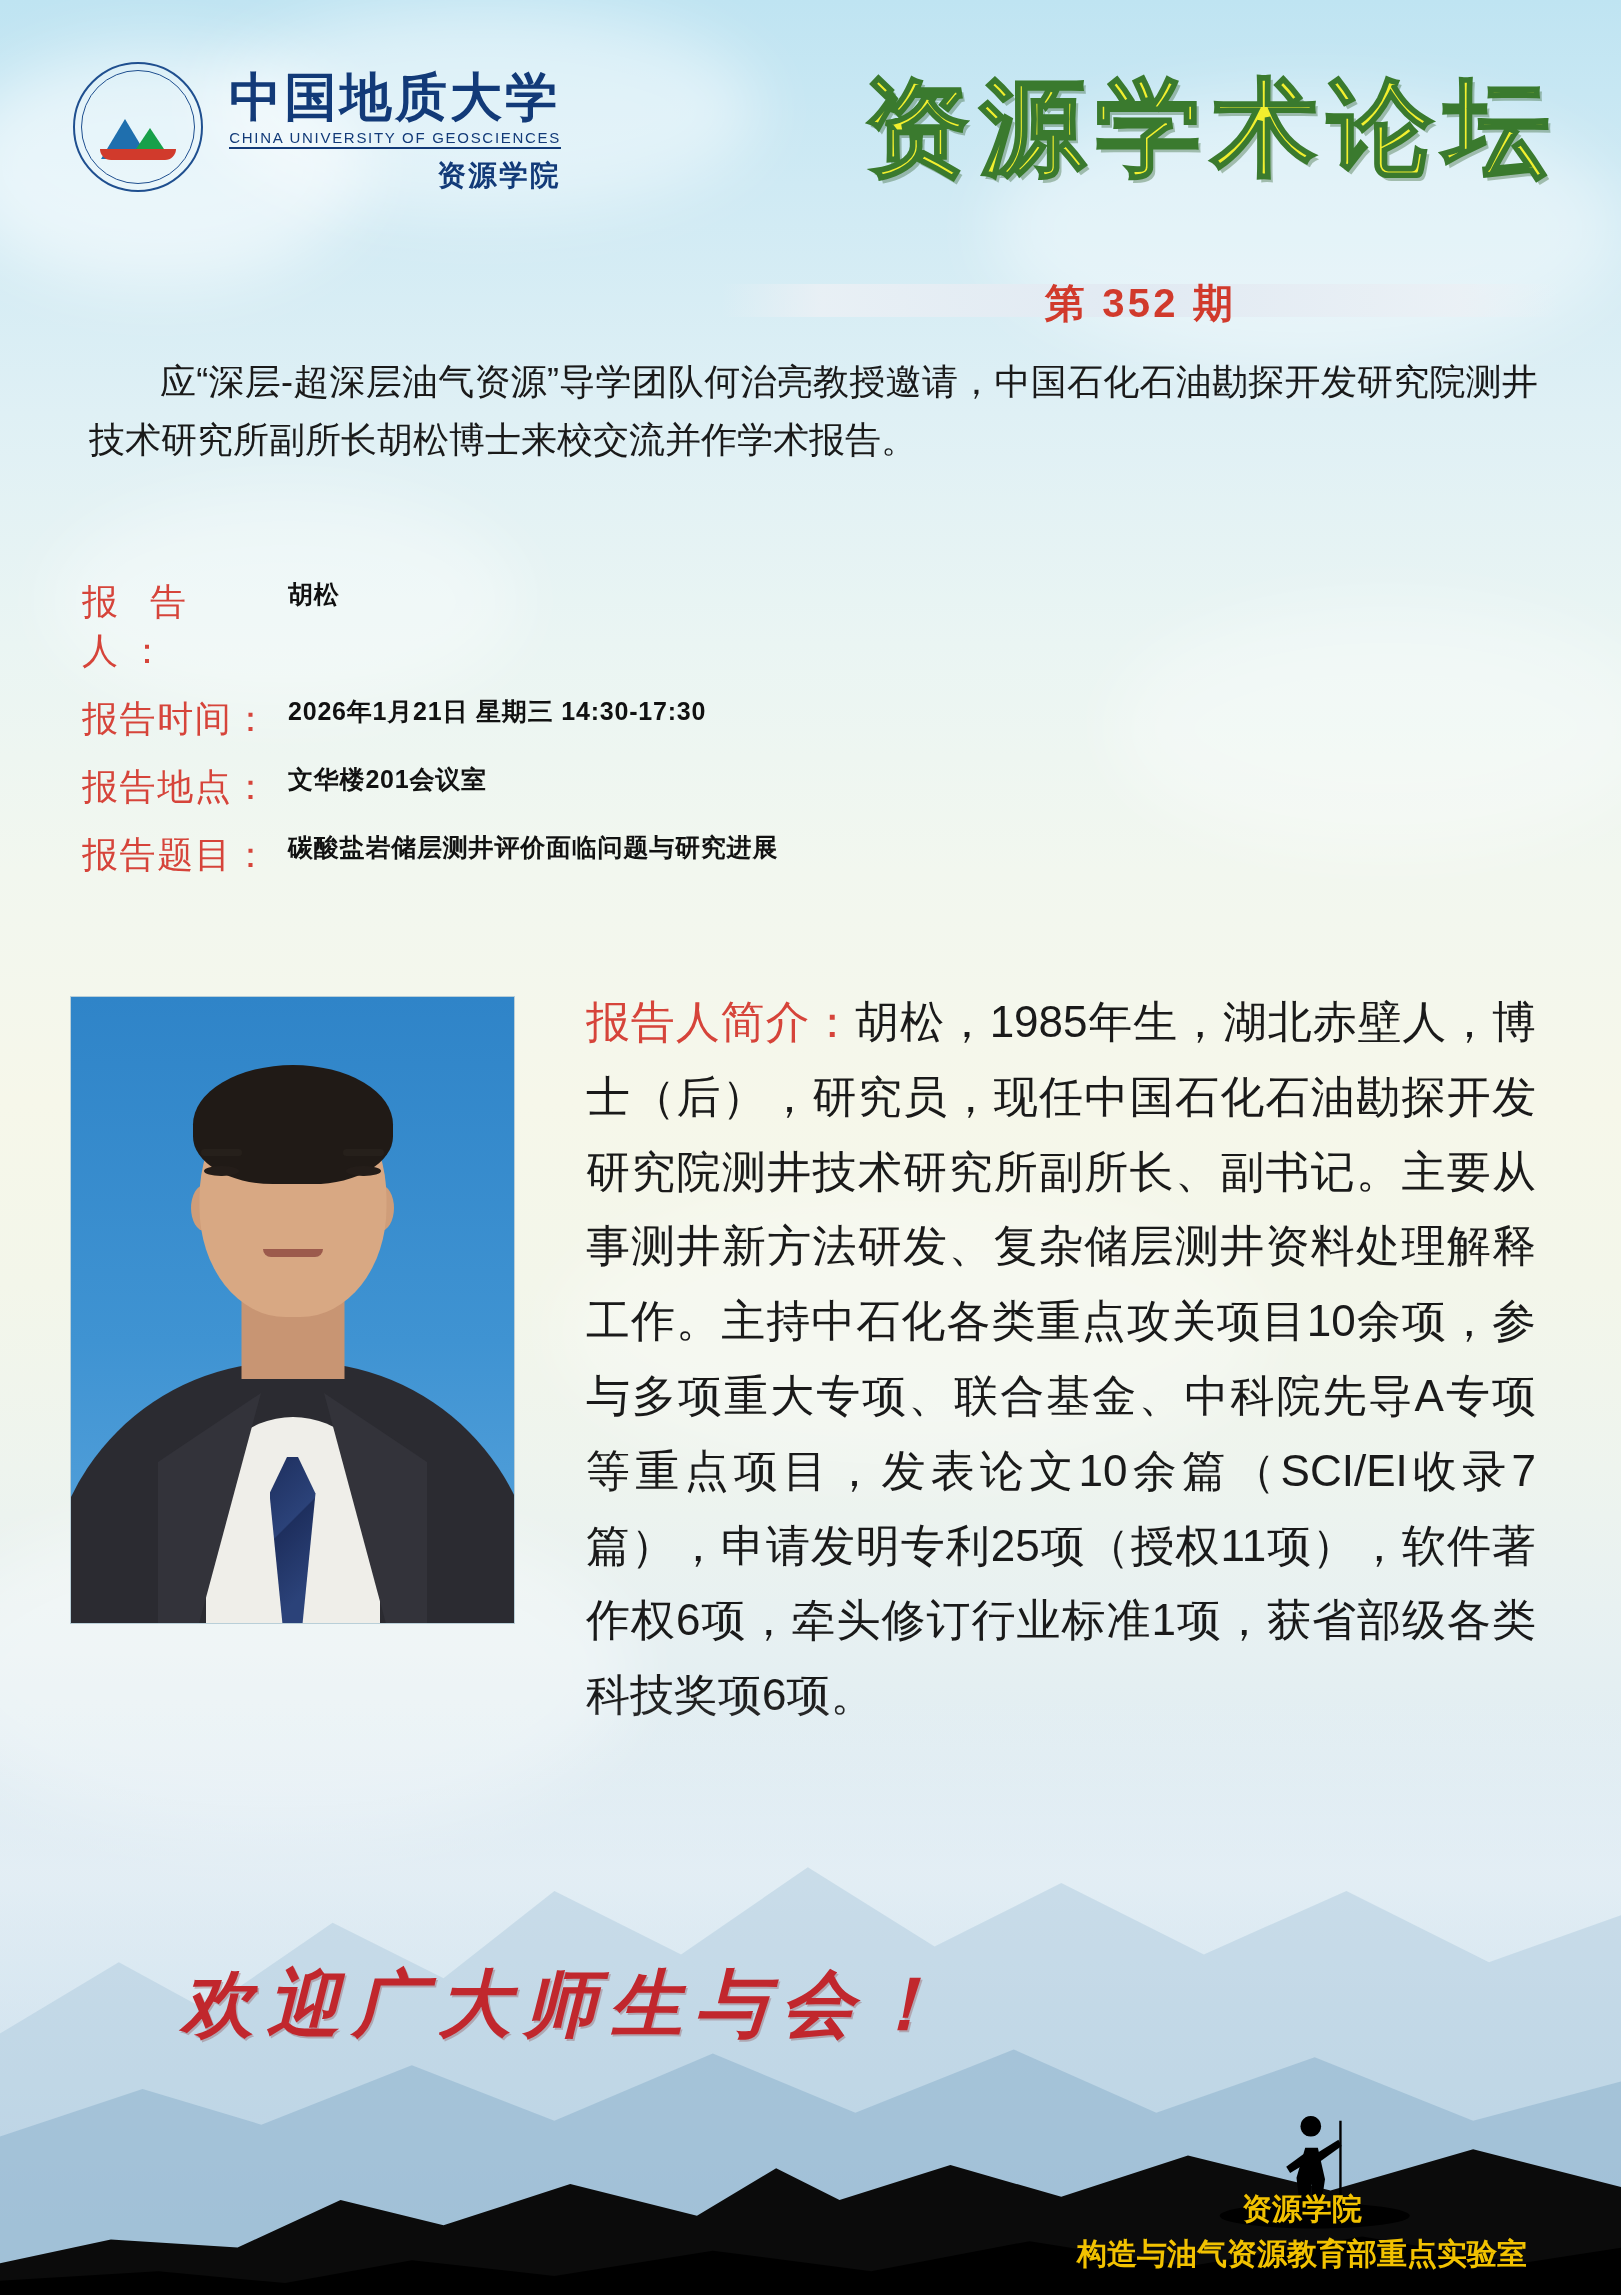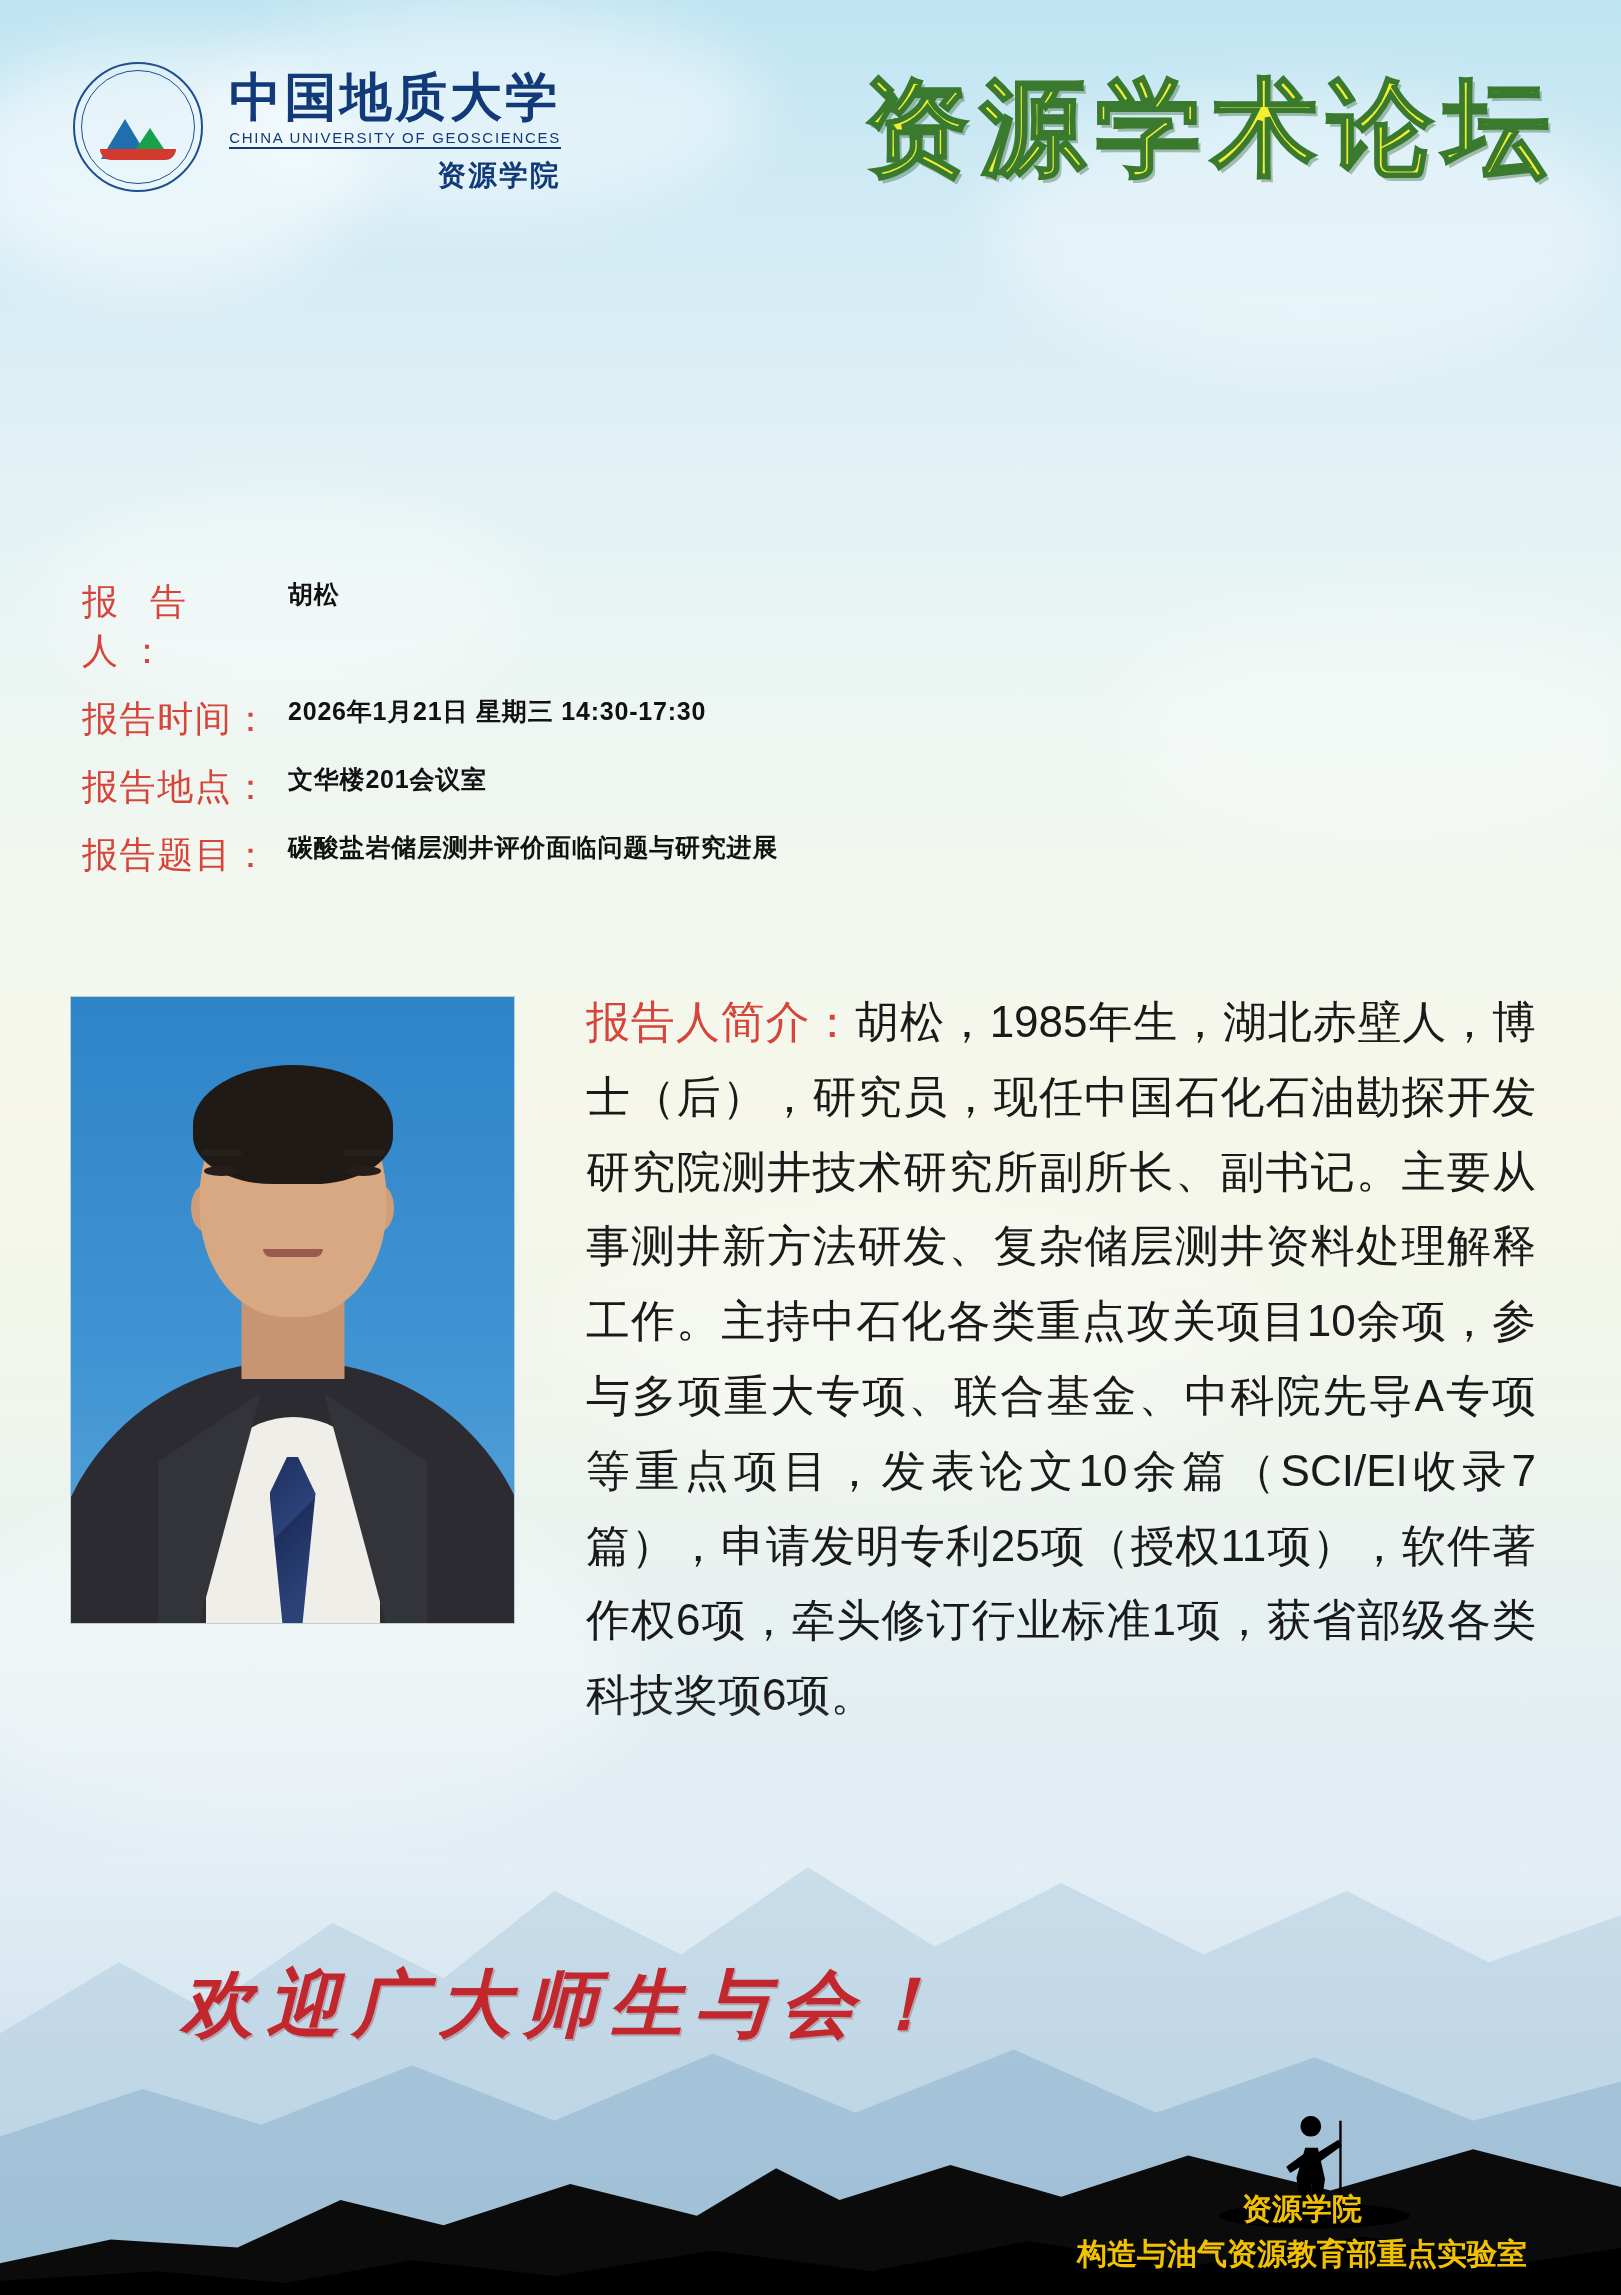--- a/index.html
+++ b/index.html
@@ -422,21 +422,26 @@
       <div class="logo-text">
         <div class="logo-cn">中国地质大学</div>
         <div class="logo-en">CHINA UNIVERSITY OF GEOSCIENCES</div>
         <div class="logo-sub">资源学院</div>
       </div>
     </div>
 
     <div class="forum-title">资源学术论坛</div>
   </div>
 
-
+  <div class="issue-bar">
+    <div class="bar-bg"></div>
+    <div class="issue-text">第 352 期</div>
+  </div>
+
+  <div class="intro">应“深层-超深层油气资源”导学团队何治亮教授邀请，中国石化石油勘探开发研究院测井技术研究所副所长胡松博士来校交流并作学术报告。</div>
 
   <div class="info">
     <div class="info-row">
       <div class="info-label spread">报 告 人：</div>
       <div class="info-value">胡松</div>
     </div>
     <div class="info-row">
       <div class="info-label">报告时间：</div>
       <div class="info-value">2026年1月21日  星期三  14:30-17:30</div>
     </div>

